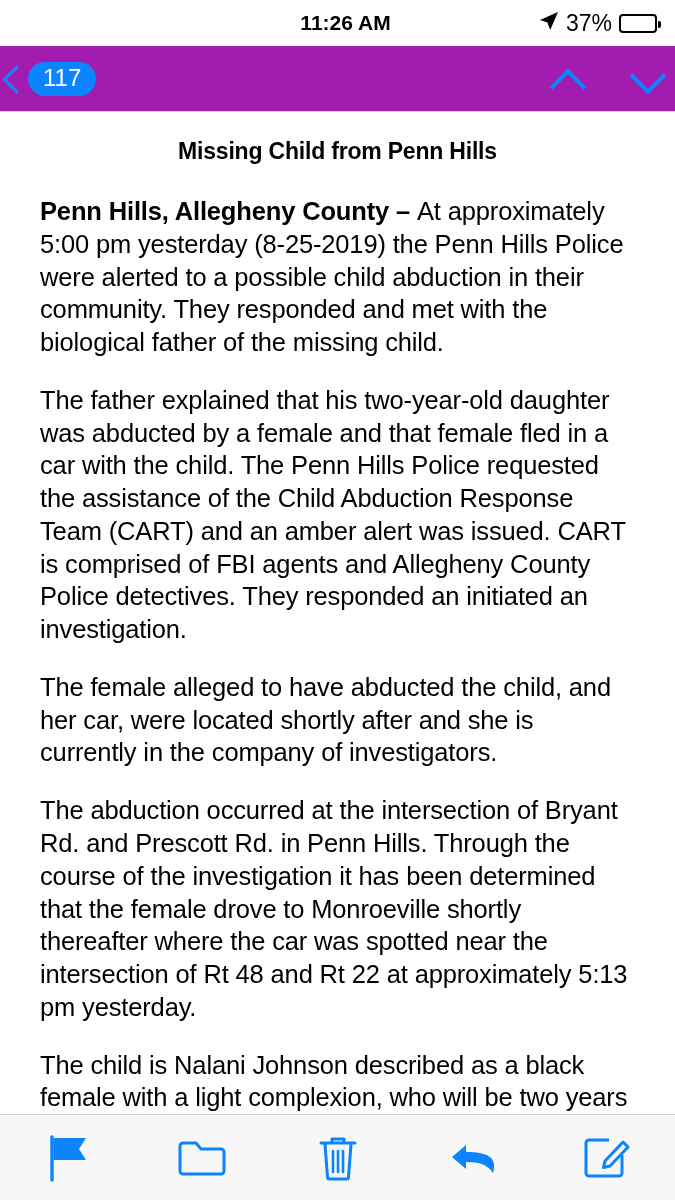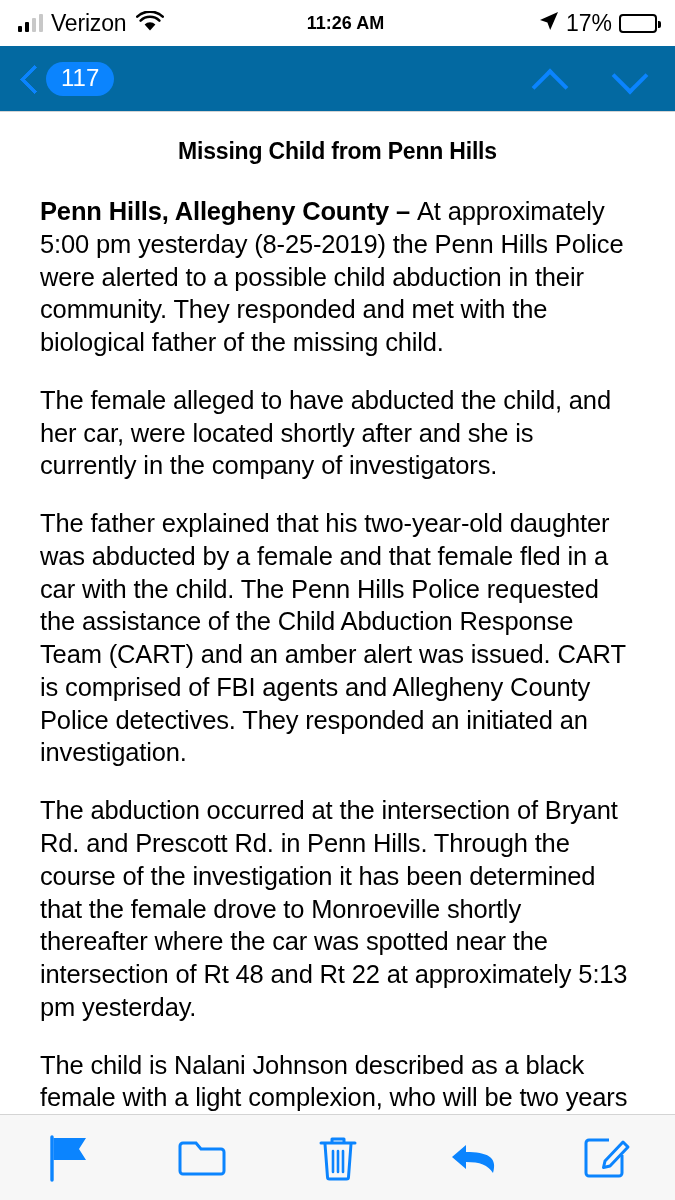--- a/index.html
+++ b/index.html
@@ -54,21 +54,21 @@
   .carrier {
     font-size: 23px;
     color: #000;
     letter-spacing: -0.2px;
   }
   .wifi { margin-left: 2px; }
   .status-center {
     position: absolute;
     left: 0; right: 0;
     text-align: center;
-    font-size: 18px;
+    font-size: 21px;
     font-weight: bold;
     color: #000;
     pointer-events: none;
     padding-left: 16px;
   }
   .status-right {
     display: flex;
     align-items: center;
     gap: 7px;
     flex: 1 1 0;
@@ -99,25 +99,25 @@
   }
   .battery .fill {
     height: 100%;
     background: #000;
     border-radius: 1px;
   }
 
   
   .nav-bar {
     height: 66px;
-    background: #0369a1;
+    background: #a21caf;
     border-bottom: 1px solid #d4d4d4;
     display: flex;
     align-items: center;
-    padding: 0 20px;
+    padding: 0 2px;
     flex: 0 0 auto;
   }
   .back-group {
     display: flex;
     align-items: center;
     gap: 6px;
   }
   .chev-back {
     width: 20px;
     height: 32px;
@@ -215,44 +215,28 @@
     justify-content: center;
   }
   .tb-btn svg { display: block; }
 </style>
 </head>
 <body>
 
 <div class="phone">
 
   <div class="status-bar">
-    <div class="status-left">
-      <span class="signal-bars">
-        <i></i>
-          <i></i>
-          <i></i>
-          <i></i>
-      </span>
-      <span class="carrier">Verizon</span>
-      <span class="wifi">
-        <svg width="28" height="21" viewBox="0 0 28 21">
-          <path d="M14 19.5 L8.6 13.4 a8 8 0 0 1 10.8 0 Z" fill="#000"></path>
-          <path d="M4.6 9.6 a13.5 13.5 0 0 1 18.8 0" stroke="#000" stroke-width="2.6" fill="none" stroke-linecap="round"></path>
-          <path d="M1.3 5.6 a18.8 18.8 0 0 1 25.4 0" stroke="#000" stroke-width="2.6" fill="none" stroke-linecap="round"></path>
-        </svg>
-      </span>
-    </div>
     <div class="status-center">11:26 AM</div>
     <div class="status-right">
       <span>
         <svg width="20" height="20" viewBox="0 0 20 20">
           <path d="M19 1 L1 9 L8.4 11.6 L11.2 19 Z" fill="#000"></path>
         </svg>
       </span>
-      <span class="battery-pct">17%</span>
+      <span class="battery-pct">37%</span>
       <span class="battery">
         <span class="fill" style="width:64%"></span>
       </span>
     </div>
   </div>
 
   <div class="nav-bar">
     <div class="back-group">
       <span class="chev-back"></span>
       <span class="badge">117</span>
@@ -264,24 +248,24 @@
     </div>
   </div>
 
   <div class="message">
     <div class="headline">Missing Child from Penn Hills</div>
 
     <p class="para">
       <b>Penn Hills, Allegheny County – </b><span>At approximately 5:00 pm yesterday (8-25-2019) the Penn Hills Police were alerted to a possible child abduction in their community. They responded and met with the biological father of the missing child.</span>
     </p>
     <p class="para">
+      <span>The father explained that his two-year-old daughter was abducted by a female and that female fled in a car with the child.  The Penn Hills Police requested the assistance of the Child Abduction Response Team (CART) and an amber alert was issued. CART is comprised of FBI agents and Allegheny County Police detectives.  They responded an initiated an investigation.</span>
+    </p>
+    <p class="para">
       <span>The female alleged to have abducted the child, and her car, were located shortly after and she is currently in the company of investigators.</span>
-    </p>
-    <p class="para">
-      <span>The father explained that his two-year-old daughter was abducted by a female and that female fled in a car with the child.  The Penn Hills Police requested the assistance of the Child Abduction Response Team (CART) and an amber alert was issued. CART is comprised of FBI agents and Allegheny County Police detectives.  They responded an initiated an investigation.</span>
     </p>
     <p class="para">
       <span>The abduction occurred at the intersection of Bryant Rd. and Prescott Rd. in Penn Hills.  Through the course of the investigation it has been determined that the female drove to Monroeville shortly thereafter where the car was spotted near the intersection of Rt 48 and Rt 22 at approximately 5:13 pm yesterday.</span>
     </p>
     <p class="para">
       <span>The child is Nalani Johnson described as a black female with a light complexion, who will be two years old in September. She has short curly black hair and brown eyes, last wearing a black shirt and a skirt with a floral pattern and black sandals.  She is of average height and weight for a child that age and goes by the nickname “Mooh”.</span>
     </p>
   </div>
 
   <div class="toolbar">

